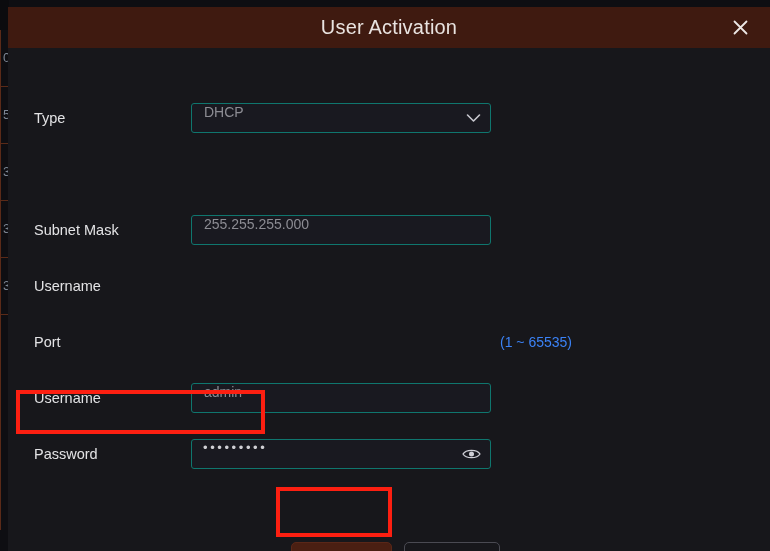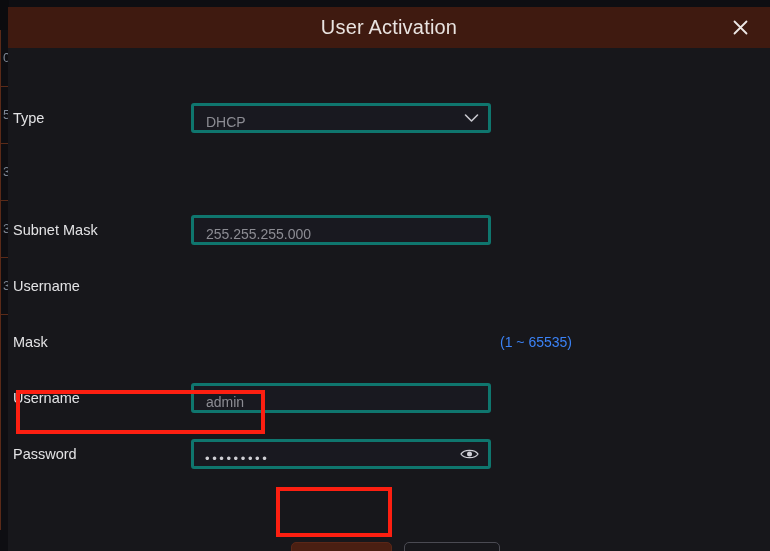--- a/index.html
+++ b/index.html
@@ -100,36 +100,36 @@
   .form-row {
     position: absolute;
     left: 0;
     width: 100%;
     height: 30px;
     display: flex;
     align-items: center;
   }
   .field-label {
     position: absolute;
-    left: 5px;
+    left: 26px;
     color: #e3e3e5;
     font-size: 14.5px;
     white-space: nowrap;
   }
   .field-box {
     position: absolute;
     left: 183px;
     width: 300px;
     height: 30px;
     box-sizing: border-box;
     background: #191920;
-    border: 3px solid #0f766e;
+    border: 1px solid #0f766e;
     border-radius: 3px;
     display: flex;
-    align-items: flex-end;
+    align-items: flex-start;
   }
   .field-value {
     color: #8c8c93;
     font-size: 14px;
     padding-left: 12px;
     white-space: nowrap;
   }
   .field-value.pwd {
     color: #cfcfd4;
     letter-spacing: 2.6px;
@@ -253,21 +253,21 @@
         <div class="field-box">
           <span class="field-value">255.255.255.000</span>
         </div>
       </div>
 
       <div class="form-row" style="top:223px;">
         <div class="field-label">Username</div>
       </div>
 
       <div class="form-row" style="top:279px;">
-        <div class="field-label">Mask</div>
+        <div class="field-label">Port</div>
         <div class="hint">(1 ~ 65535)</div>
       </div>
 
       <div class="form-row" style="top:391px;">
         <div class="field-label">Password</div>
         <div class="field-box">
           <span class="field-value pwd">•••••••••</span>
           <span class="field-affix">
             <svg width="19" height="13" viewBox="0 0 19 13">
               <path d="M1 6.5 C4 1.6 15 1.6 18 6.5 C15 11.4 4 11.4 1 6.5 Z" stroke="#cfcfd6" stroke-width="1.3" fill="none"></path>

